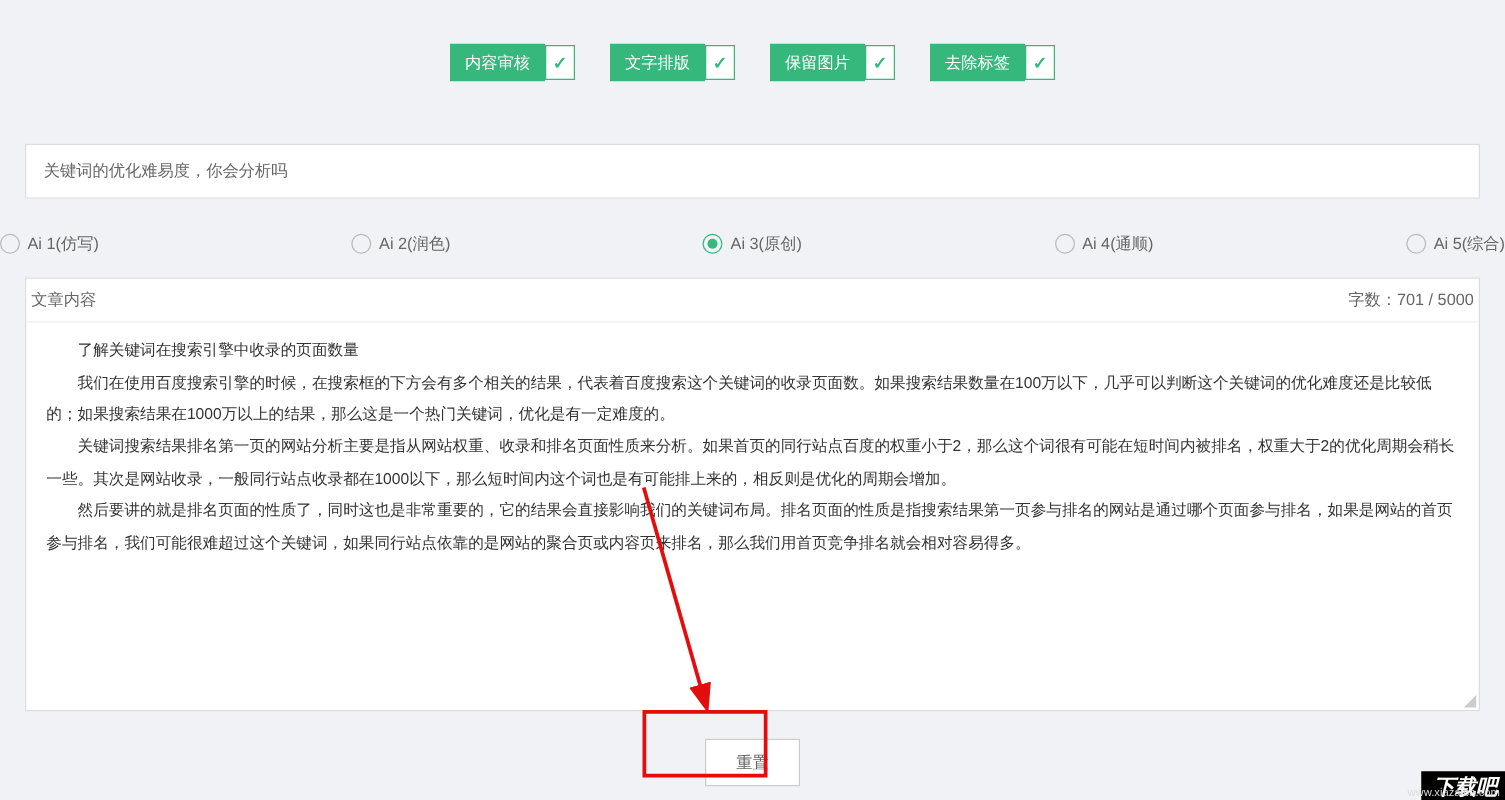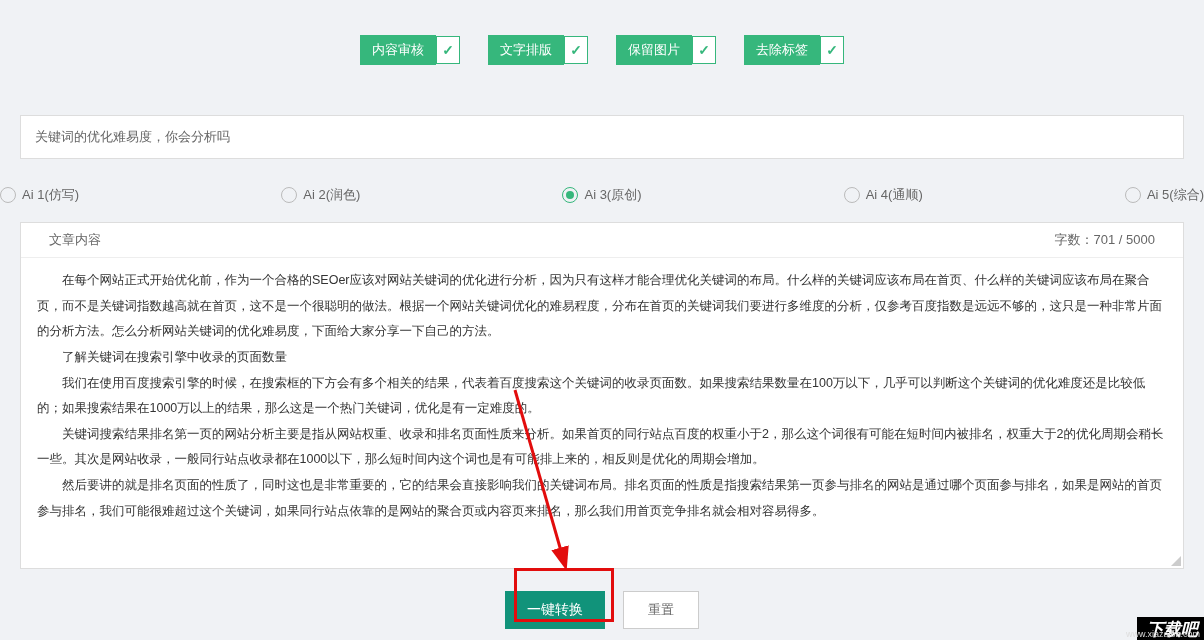--- a/index.html
+++ b/index.html
@@ -83,21 +83,21 @@
     }
     .content-section {
       margin: 0 20px;
       background: white;
       border: 1px solid #ddd;
     }
     .content-header {
       display: flex;
       justify-content: space-between;
       align-items: center;
-      padding: 8px 28px;
+      padding: 8px 4px;
       border-bottom: 1px solid #eee;
       font-size: 13px;
       color: #666;
     }
     .content-body {
       padding: 10px 16px 14px 16px;
       font-size: 12.5px;
       line-height: 2.05;
       color: #333;
       height: 310px;
@@ -221,31 +221,29 @@
     <span>Ai 5(综合)</span>
   </div>
 </div>
 
 <div class="content-section">
   <div class="content-header">
     <span>文章内容</span>
     <span>字数：701 / 5000</span>
   </div>
   <div class="content-body">
-    <p>在每个网站正式开始优化前，作为一个合格的SEOer应该对网站关键词的优化进行分析，因为只有这样才能合理优化关键词的布局。什么样的关键词应该布局在首页、什么样的关键词应该布局在聚合页，而不是关键词指数越高就在首页，这不是一个很聪明的做法。根据一个网站关键词优化的难易程度，分布在首页的关键词我们要进行多维度的分析，仅参考百度指数是远远不够的，这只是一种非常片面的分析方法。怎么分析网站关键词的优化难易度，下面给大家分享一下自己的方法。</p>
     <p>了解关键词在搜索引擎中收录的页面数量</p>
     <p>我们在使用百度搜索引擎的时候，在搜索框的下方会有多个相关的结果，代表着百度搜索这个关键词的收录页面数。如果搜索结果数量在100万以下，几乎可以判断这个关键词的优化难度还是比较低的；如果搜索结果在1000万以上的结果，那么这是一个热门关键词，优化是有一定难度的。</p>
     <p>关键词搜索结果排名第一页的网站分析主要是指从网站权重、收录和排名页面性质来分析。如果首页的同行站点百度的权重小于2，那么这个词很有可能在短时间内被排名，权重大于2的优化周期会稍长一些。其次是网站收录，一般同行站点收录都在1000以下，那么短时间内这个词也是有可能排上来的，相反则是优化的周期会增加。</p>
     <p>然后要讲的就是排名页面的性质了，同时这也是非常重要的，它的结果会直接影响我们的关键词布局。排名页面的性质是指搜索结果第一页参与排名的网站是通过哪个页面参与排名，如果是网站的首页参与排名，我们可能很难超过这个关键词，如果同行站点依靠的是网站的聚合页或内容页来排名，那么我们用首页竞争排名就会相对容易得多。</p>
     <div class="resize-handle"></div>
   </div>
 </div>
 
 <div class="actions">
-  <button class="btn-primary">一键转换</button>
   <button class="btn-secondary">重置</button>
 </div>
 
 <div class="highlight-box"></div>
 
 <svg class="arrow-svg" width="120" height="200">
   <defs>
     <marker id="arrhead" markerWidth="10" markerHeight="10" refX="6" refY="3" orient="auto">
       <polygon points="0 0, 8 3, 0 6" fill="#e20d0d"></polygon>
     </marker>

